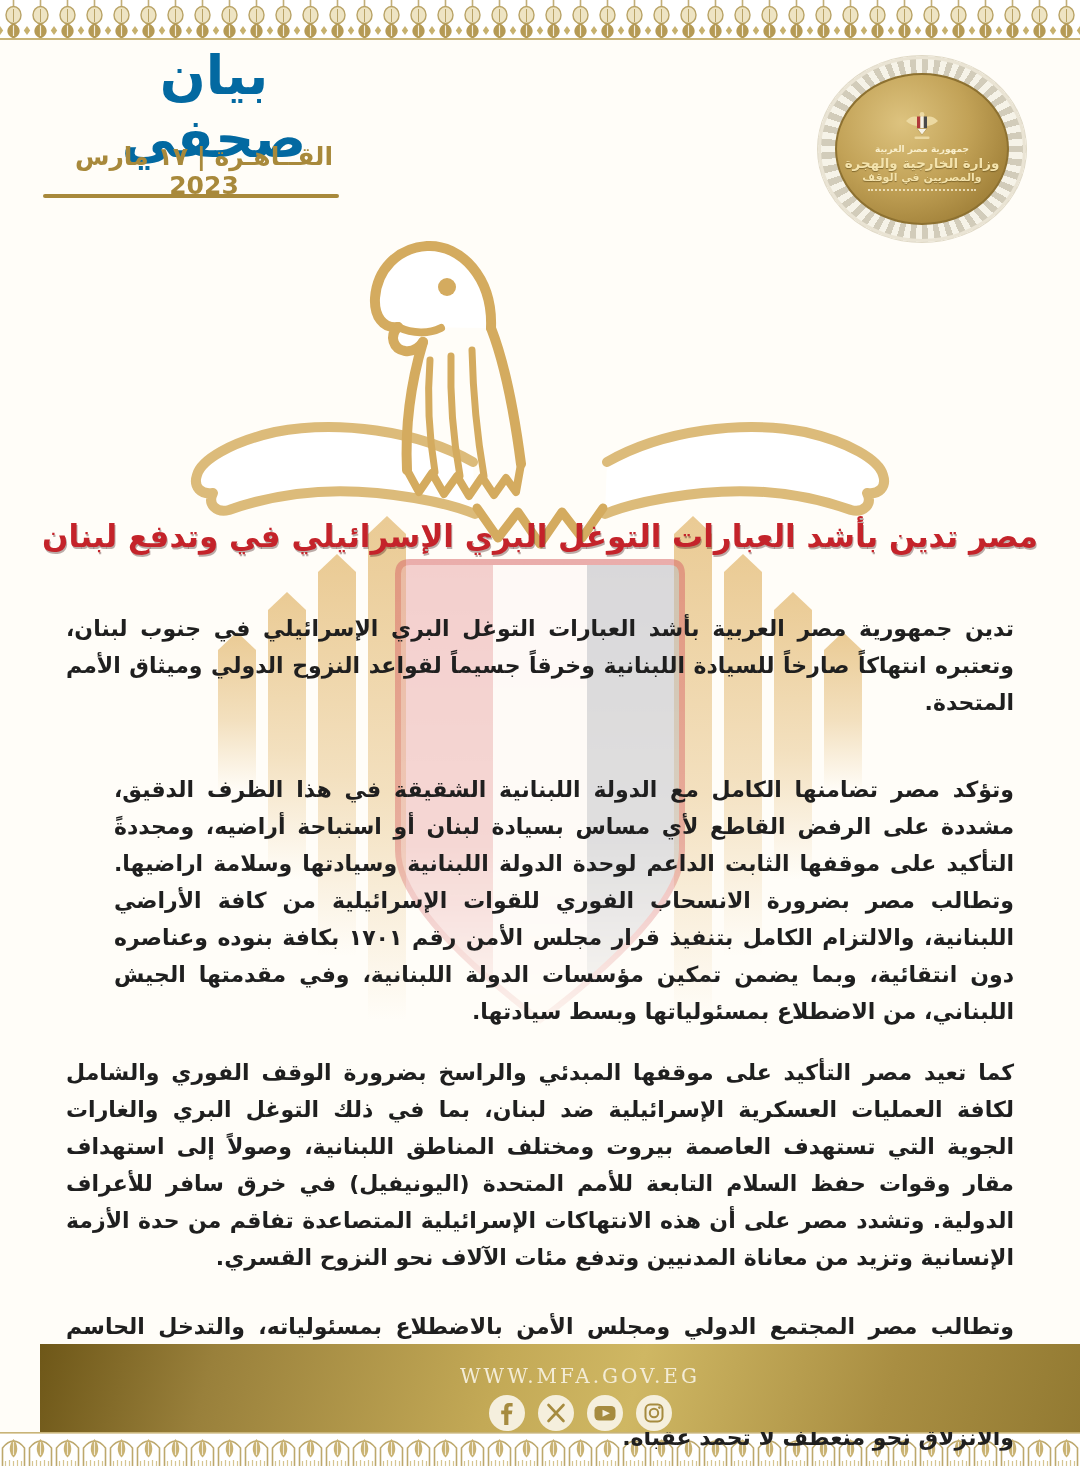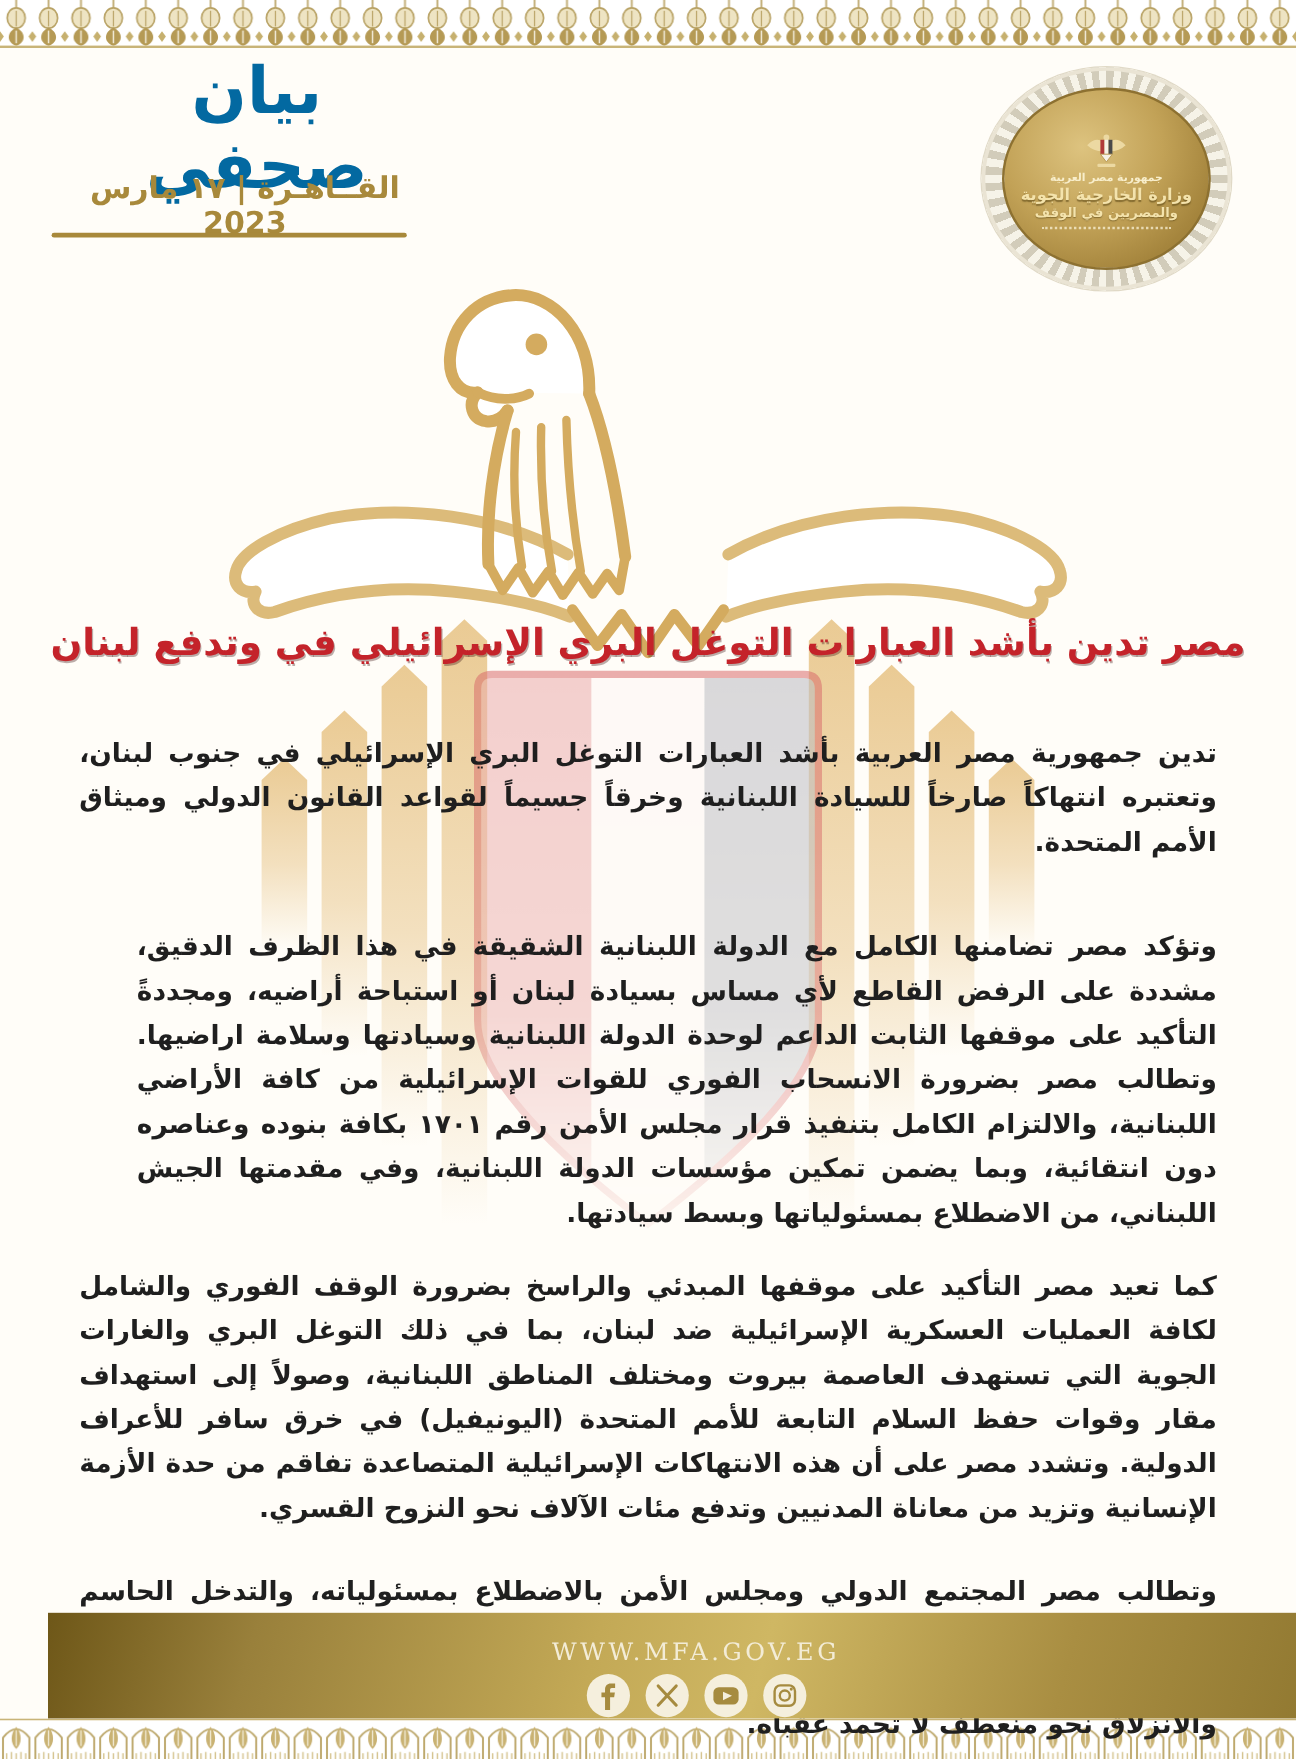--- a/index.html
+++ b/index.html
@@ -123,21 +123,21 @@
         <path d="M4 11 Q11 4 17 8 L17 16 Q9 16 4 11 Z" fill="#ecd9a2"></path>
         <path d="M36 11 Q29 4 23 8 L23 16 Q31 16 36 11 Z" fill="#ecd9a2"></path>
         <circle cx="20" cy="4.5" r="2.4" fill="#ecd9a2"></circle>
         <rect x="15" y="6.5" width="3.4" height="12" fill="#b03a3a"></rect>
         <rect x="18.4" y="6.5" width="3.4" height="12" fill="#f6f2e6"></rect>
         <rect x="21.8" y="6.5" width="3.2" height="12" fill="#4a4a4a"></rect>
         <path d="M15 18.5 L20 25 L25 18.5 Z" fill="#f6f2e6" stroke="#b89a55" stroke-width="0.8"></path>
         <rect x="12.5" y="26.5" width="15" height="2.6" rx="1" fill="#ecd9a2"></rect>
       </svg>
       <div class="seal-line1">جمهورية مصر العربية</div>
-      <div class="seal-line2">وزارة الخارجية الجوية</div>
+      <div class="seal-line2">وزارة الخارجية والهجرة</div>
       <div class="seal-line3">والمصريين في الوقف</div>
       <div class="seal-caption-line"></div>
     </div>
   </div>
 
   <svg class="emblem" width="770" height="830" viewBox="0 0 770 830" xmlns="http://www.w3.org/2000/svg">
     <defs>
       <linearGradient id="barFade" x1="0" y1="0" x2="0" y2="1">
         <stop offset="0" stop-color="#e9c88f" stop-opacity="0.95"></stop>
         <stop offset="0.55" stop-color="#e9c88f" stop-opacity="0.55"></stop>
@@ -205,21 +205,21 @@
 
       <path d="M252 238 L264 260 L277 241 L289 262 L302 244 L314 264 L327 245 L339 263 L351 246 L361 260 L366 232" stroke-width="8"></path>
 
       <path d="M322 276 L343 306 L363 280 L385 312 L407 280 L427 306 L448 276" stroke-width="9"></path>
     </g>
   </svg>
 
   <div class="headline">مصر تدين بأشد العبارات التوغل البري الإسرائيلي في وتدفع لبنان</div>
 
   <div class="body-text">
-    <p class="p1">تدين جمهورية مصر العربية بأشد العبارات التوغل البري الإسرائيلي في جنوب لبنان، وتعتبره انتهاكاً صارخاً للسيادة اللبنانية وخرقاً جسيماً لقواعد القانون الدولي وميثاق الأمم المتحدة.</p>
+    <p class="p1">تدين جمهورية مصر العربية بأشد العبارات التوغل البري الإسرائيلي في جنوب لبنان، وتعتبره انتهاكاً صارخاً للسيادة اللبنانية وخرقاً جسيماً لقواعد النزوح الدولي وميثاق الأمم المتحدة.</p>
     <p class="p2">وتؤكد مصر تضامنها الكامل مع الدولة اللبنانية الشقيقة في هذا الظرف الدقيق، مشددة على الرفض القاطع لأي مساس بسيادة لبنان أو استباحة أراضيه، ومجددةً التأكيد على موقفها الثابت الداعم لوحدة الدولة اللبنانية وسيادتها وسلامة اراضيها. وتطالب مصر بضرورة الانسحاب الفوري للقوات الإسرائيلية من كافة الأراضي اللبنانية، والالتزام الكامل بتنفيذ قرار مجلس الأمن رقم ١٧٠١ بكافة بنوده وعناصره دون انتقائية، وبما يضمن تمكين مؤسسات الدولة اللبنانية، وفي مقدمتها الجيش اللبناني، من الاضطلاع بمسئولياتها وبسط سيادتها.</p>
     <p class="p3">كما تعيد مصر التأكيد على موقفها المبدئي والراسخ بضرورة الوقف الفوري والشامل لكافة العمليات العسكرية الإسرائيلية ضد لبنان، بما في ذلك التوغل البري والغارات الجوية التي تستهدف العاصمة بيروت ومختلف المناطق اللبنانية، وصولاً إلى استهداف مقار وقوات حفظ السلام التابعة للأمم المتحدة (اليونيفيل) في خرق سافر للأعراف الدولية. وتشدد مصر على أن هذه الانتهاكات الإسرائيلية المتصاعدة تفاقم من حدة الأزمة الإنسانية وتزيد من معاناة المدنيين وتدفع مئات الآلاف نحو النزوح القسري.</p>
     <p class="p4">وتطالب مصر المجتمع الدولي ومجلس الأمن بالاضطلاع بمسئولياته، والتدخل الحاسم للضغط على إسرائيل لوقف هذا التصعيد وفرض التهدئة، للحيلولة دون مزيد من التدهور في الأوضاع الأمنية والإنسانية، وتجنيب شعوب المنطقة ويلات اتساع رقعة الصراع والانزلاق نحو منعطف لا تحمد عقباه.</p>
   </div>
 
   <div class="footer-bar">
     <div class="site-url">WWW.MFA.GOV.EG</div>
     <div class="social-row">
 
       <svg width="38" height="38" viewBox="0 0 38 38">

